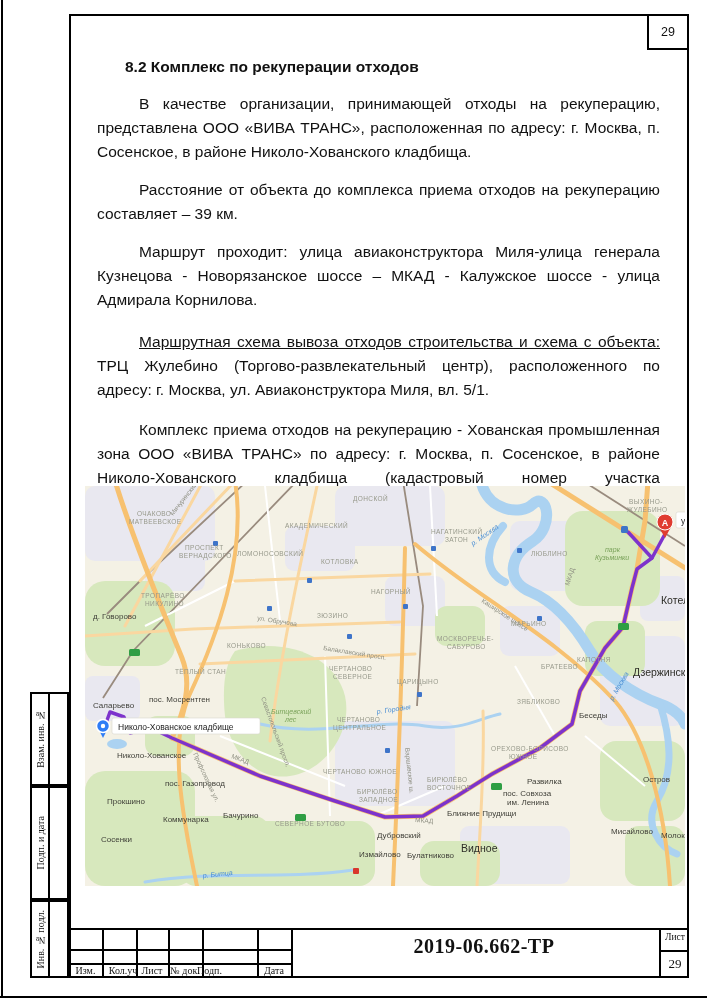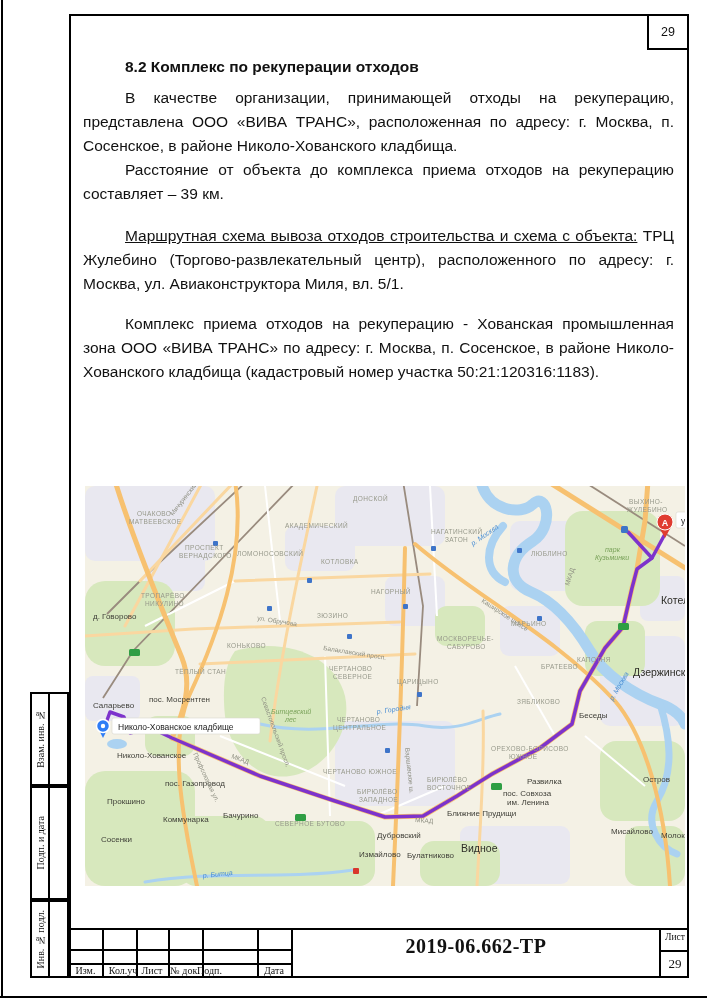--- a/index.html
+++ b/index.html
@@ -7,36 +7,36 @@
        font-family:"Liberation Sans",sans-serif;color:#111;overflow:hidden;}
   .edge{position:absolute;background:#000;}
   .frame{position:absolute;left:69px;top:14px;width:620px;height:964px;
          border:2px solid #000;box-sizing:border-box;}
   .pagenum-box{position:absolute;left:647px;top:14px;width:42px;height:36px;
          border:2px solid #000;box-sizing:border-box;display:flex;align-items:center;
          justify-content:center;font-size:12.5px;}
   
   .textblock{position:absolute;left:83px;top:56px;width:591px;font-size:15.5px;line-height:24px;}
   .textblock h2{font-size:15.5px;line-height:22px;margin:0 0 8px 0;text-indent:42px;font-weight:bold;}
-  .textblock p{margin:0;text-indent:42px;text-align:justify;}
+  .textblock p{margin:14px;text-indent:42px;text-align:justify;}
   .gap1{margin-top:18px !important;}
   .gap2{margin-top:16px !important;}
   
   .sbcell{position:absolute;left:30px;width:39px;border:2px solid #000;
           box-sizing:border-box;display:flex;}
   .sbcol{width:16px;border-right:2px solid #000;display:flex;align-items:center;justify-content:center;}
   .sbcol span{writing-mode:vertical-rl;transform:rotate(180deg);
           font-family:"Liberation Serif",serif;font-size:10px;white-space:nowrap;}
   
   .stamp{position:absolute;left:69px;top:928px;width:620px;height:50px;
          border-top:2px solid #000;box-sizing:border-box;font-family:"Liberation Serif",serif;}
   .stamp .vl{position:absolute;top:0;bottom:0;width:2px;background:#000;}
   .stamp .hl{position:absolute;left:0;width:224px;height:1.5px;background:#000;}
   .stamp .cl{position:absolute;top:33px;height:15px;text-align:center;font-size:10px;padding-top:2px;}
-  .docnum{position:absolute;left:222px;top:0;width:370px;height:32px;display:flex;
+  .docnum{position:absolute;left:230px;top:0;width:370px;height:32px;display:flex;
           align-items:center;justify-content:center;font-size:20px;font-weight:bold;letter-spacing:.5px;}
   .sheet-lbl{position:absolute;left:592px;top:0;width:28px;height:18px;
           border-bottom:2px solid #000;text-align:center;font-size:9.5px;padding-top:2px;}
   .sheet-num{position:absolute;left:592px;top:20px;width:28px;height:28px;
           display:flex;align-items:center;justify-content:center;font-size:13px;}
   
   .map{position:absolute;left:85px;top:486px;width:600px;height:400px;overflow:hidden;background:#f4f1e5;}
   .map svg{display:block;}
   text{font-family:"Liberation Sans",sans-serif;}
   .ml-d{fill:#97998b;font-size:6.5px;letter-spacing:.4px;}
@@ -57,20 +57,21 @@
 <div class="frame"></div>
 
 <div class="pagenum-box">
   <span>29</span>
 </div>
 
 <div class="textblock">
   <h2>8.2 Комплекс по рекуперации отходов</h2>
   <p>В качестве организации, принимающей отходы на рекуперацию, представлена ООО «ВИВА ТРАНС», расположенная по адресу: г. Москва, п. Сосенское, в районе Николо-Хованского кладбища.</p>
   <p>Расстояние от объекта до комплекса приема отходов на рекуперацию составляет – 39 км.</p>
+  <p>Маршрут проходит: улица авиаконструктора Миля-улица генерала Кузнецова - Новорязанское шоссе – МКАД - Калужское шоссе - улица Адмирала Корнилова.</p>
   <p class="gap1"><u>Маршрутная схема вывоза отходов строительства и схема с объекта:</u><span> ТРЦ Жулебино (Торгово-развлекательный центр), расположенного по адресу: г. Москва, ул. Авиаконструктора Миля, вл. 5/1.</span></p>
   <p class="gap2">Комплекс приема отходов на рекуперацию - Хованская промышленная зона ООО «ВИВА ТРАНС» по адресу: г. Москва, п. Сосенское, в районе Николо-Хованского кладбища (кадастровый номер участка 50:21:120316:1183).</p>
 </div>
 
 <div class="map">
 <svg width="600" height="400" viewBox="0 0 600 400" xmlns="http://www.w3.org/2000/svg">
 
   <g fill="#e9e8f0">
     <rect x="0" y="0" width="130" height="75" rx="10"></rect>
     <rect x="250" y="0" width="110" height="60" rx="10"></rect>

